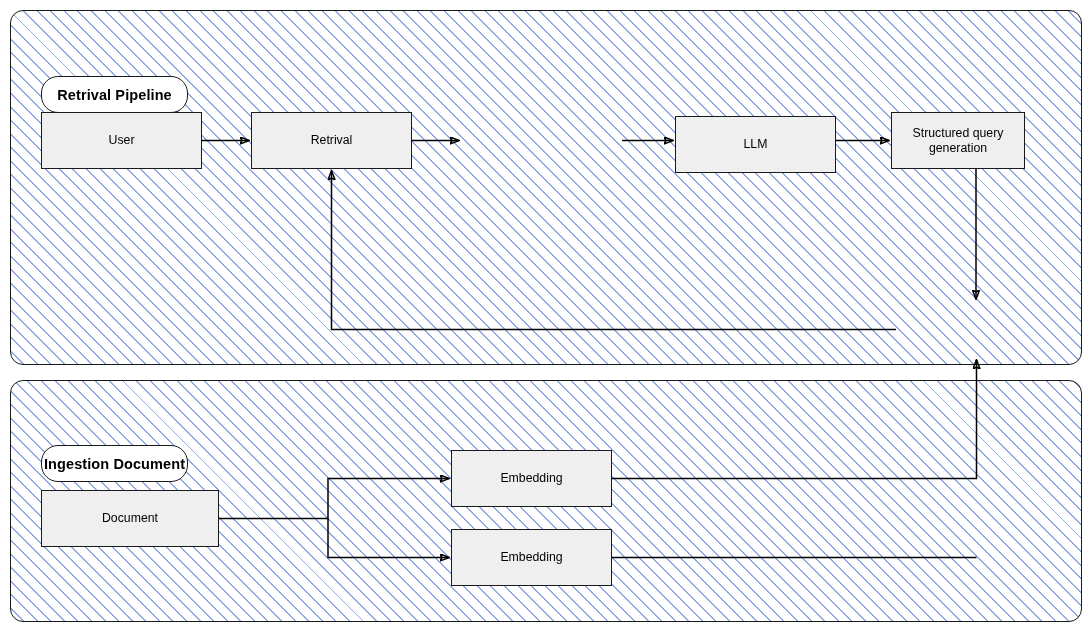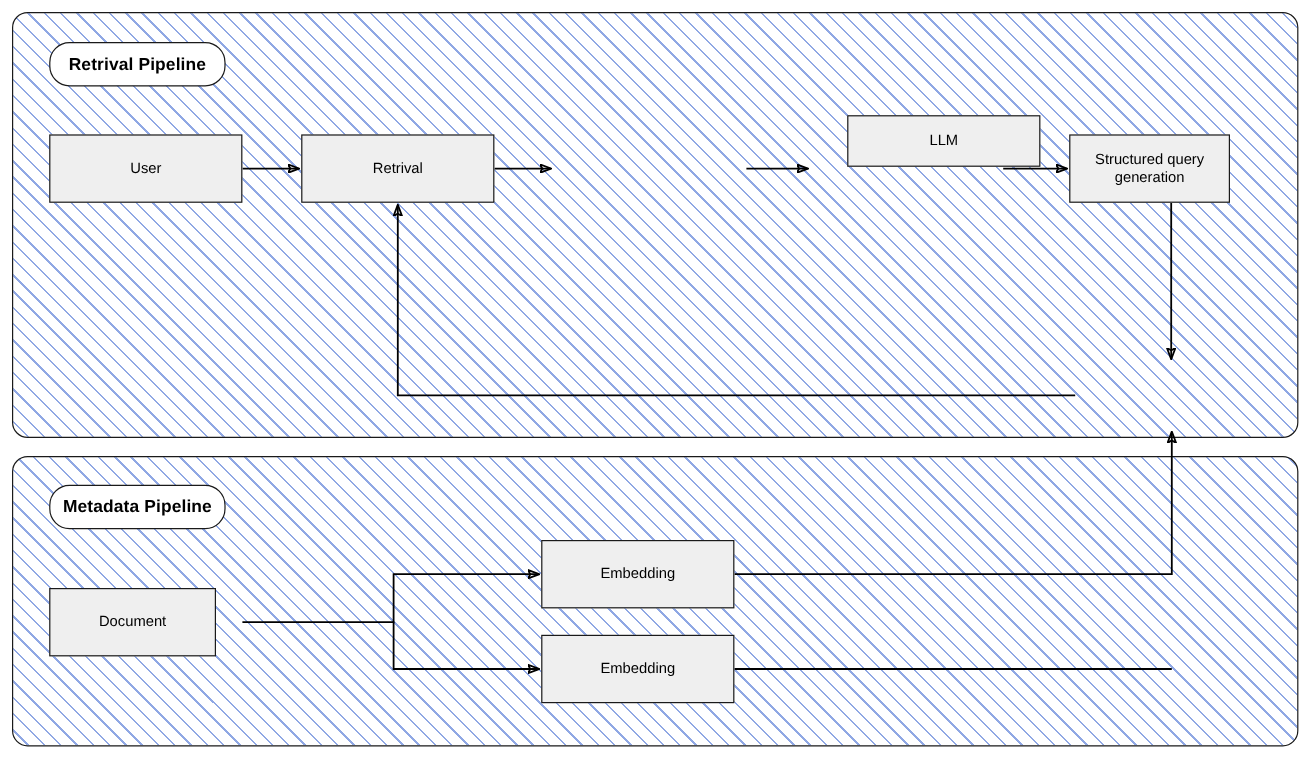--- a/index.html
+++ b/index.html
@@ -39,20 +39,21 @@
     box-sizing: border-box;
     display: flex;
     align-items: center;
     justify-content: center;
     font-weight: bold;
     font-size: 14.5px;
     color: #000000;
     letter-spacing: 0.1px;
     white-space: nowrap;
     padding: 0 13px;
+    margin-top: 41px;
   }
   .node {
     position: absolute;
     background: #efefef;
     border: 1.6px solid #1a1a1a;
     box-sizing: border-box;
     display: flex;
     align-items: center;
     justify-content: center;
     font-size: 12.3px;
@@ -78,21 +79,21 @@
 <body>
 
 <div id="canvas">
 
   <div class="container" id="c-retrieval" style="left: 10px; top: 10px; width: 1072px; height: 355px;"></div>
 
   <div class="container" id="c-ingestion" style="left: 10px; top: 380px; width: 1072px; height: 242px;"></div>
 
   <div class="pipeline-label" id="l-retrieval" style="left: 41px; top: 35px; width: 147px; height: 37px;">Retrival Pipeline</div>
 
-  <div class="pipeline-label" id="l-ingestion" style="left: 41px; top: 404px; width: 147px; height: 37px;">Metadata Pipeline</div>
+  <div class="pipeline-label" id="l-ingestion" style="left: 41px; top: 404px; width: 147px; height: 37px;">Ingestion Document</div>
 
   <svg id="edges" viewBox="0 0 1092 631" xmlns="http://www.w3.org/2000/svg">
     <defs>
       <marker id="arrowhead" markerWidth="10" markerHeight="8" refX="9.2" refY="4" orient="auto" markerUnits="userSpaceOnUse">
         <path d="M 0 0.4 L 9.6 4 L 0 7.6 L 2.2 4 Z" fill="#000000" stroke="none"></path>
       </marker>
     </defs>
 
     <path d="M 202 140.5 L 249 140.5" marker-end="url(#arrowhead)"></path>
 
@@ -114,27 +115,27 @@
 
     <path d="M 612 557.5 L 976.5 557.5"></path>
   </svg>
 
   <div class="node" id="n-user" style="left: 41px; top: 112px; width: 161px; height: 57px;">
     <span>User</span>
   </div>
   <div class="node" id="n-frontend" style="left: 251px; top: 112px; width: 161px; height: 57px;">
     <span>Retrival</span>
   </div>
-  <div class="node" id="n-llm" style="left: 675px; top: 96px; width: 161px; height: 43px; margin-left: 31px;">
+  <div class="node" id="n-llm" style="left: 675px; top: 116px; width: 161px; height: 57px;">
     <span>LLM</span>
   </div>
   <div class="node" id="n-structured-query" style="left: 891px; top: 112px; width: 134px; height: 57px;">
     <span>Structured query generation</span>
   </div>
-  <div class="node" id="n-document" style="left: 41px; top: 490px; width: 139px; height: 57px;">
+  <div class="node" id="n-document" style="left: 41px; top: 490px; width: 178px; height: 57px;">
     <span>Document</span>
   </div>
   <div class="node" id="n-embedding" style="left: 451px; top: 450px; width: 161px; height: 57px;">
     <span>Embedding</span>
   </div>
   <div class="node" id="n-metadata" style="left: 451px; top: 529px; width: 161px; height: 57px;">
     <span>Embedding</span>
   </div>
 
 </div>

